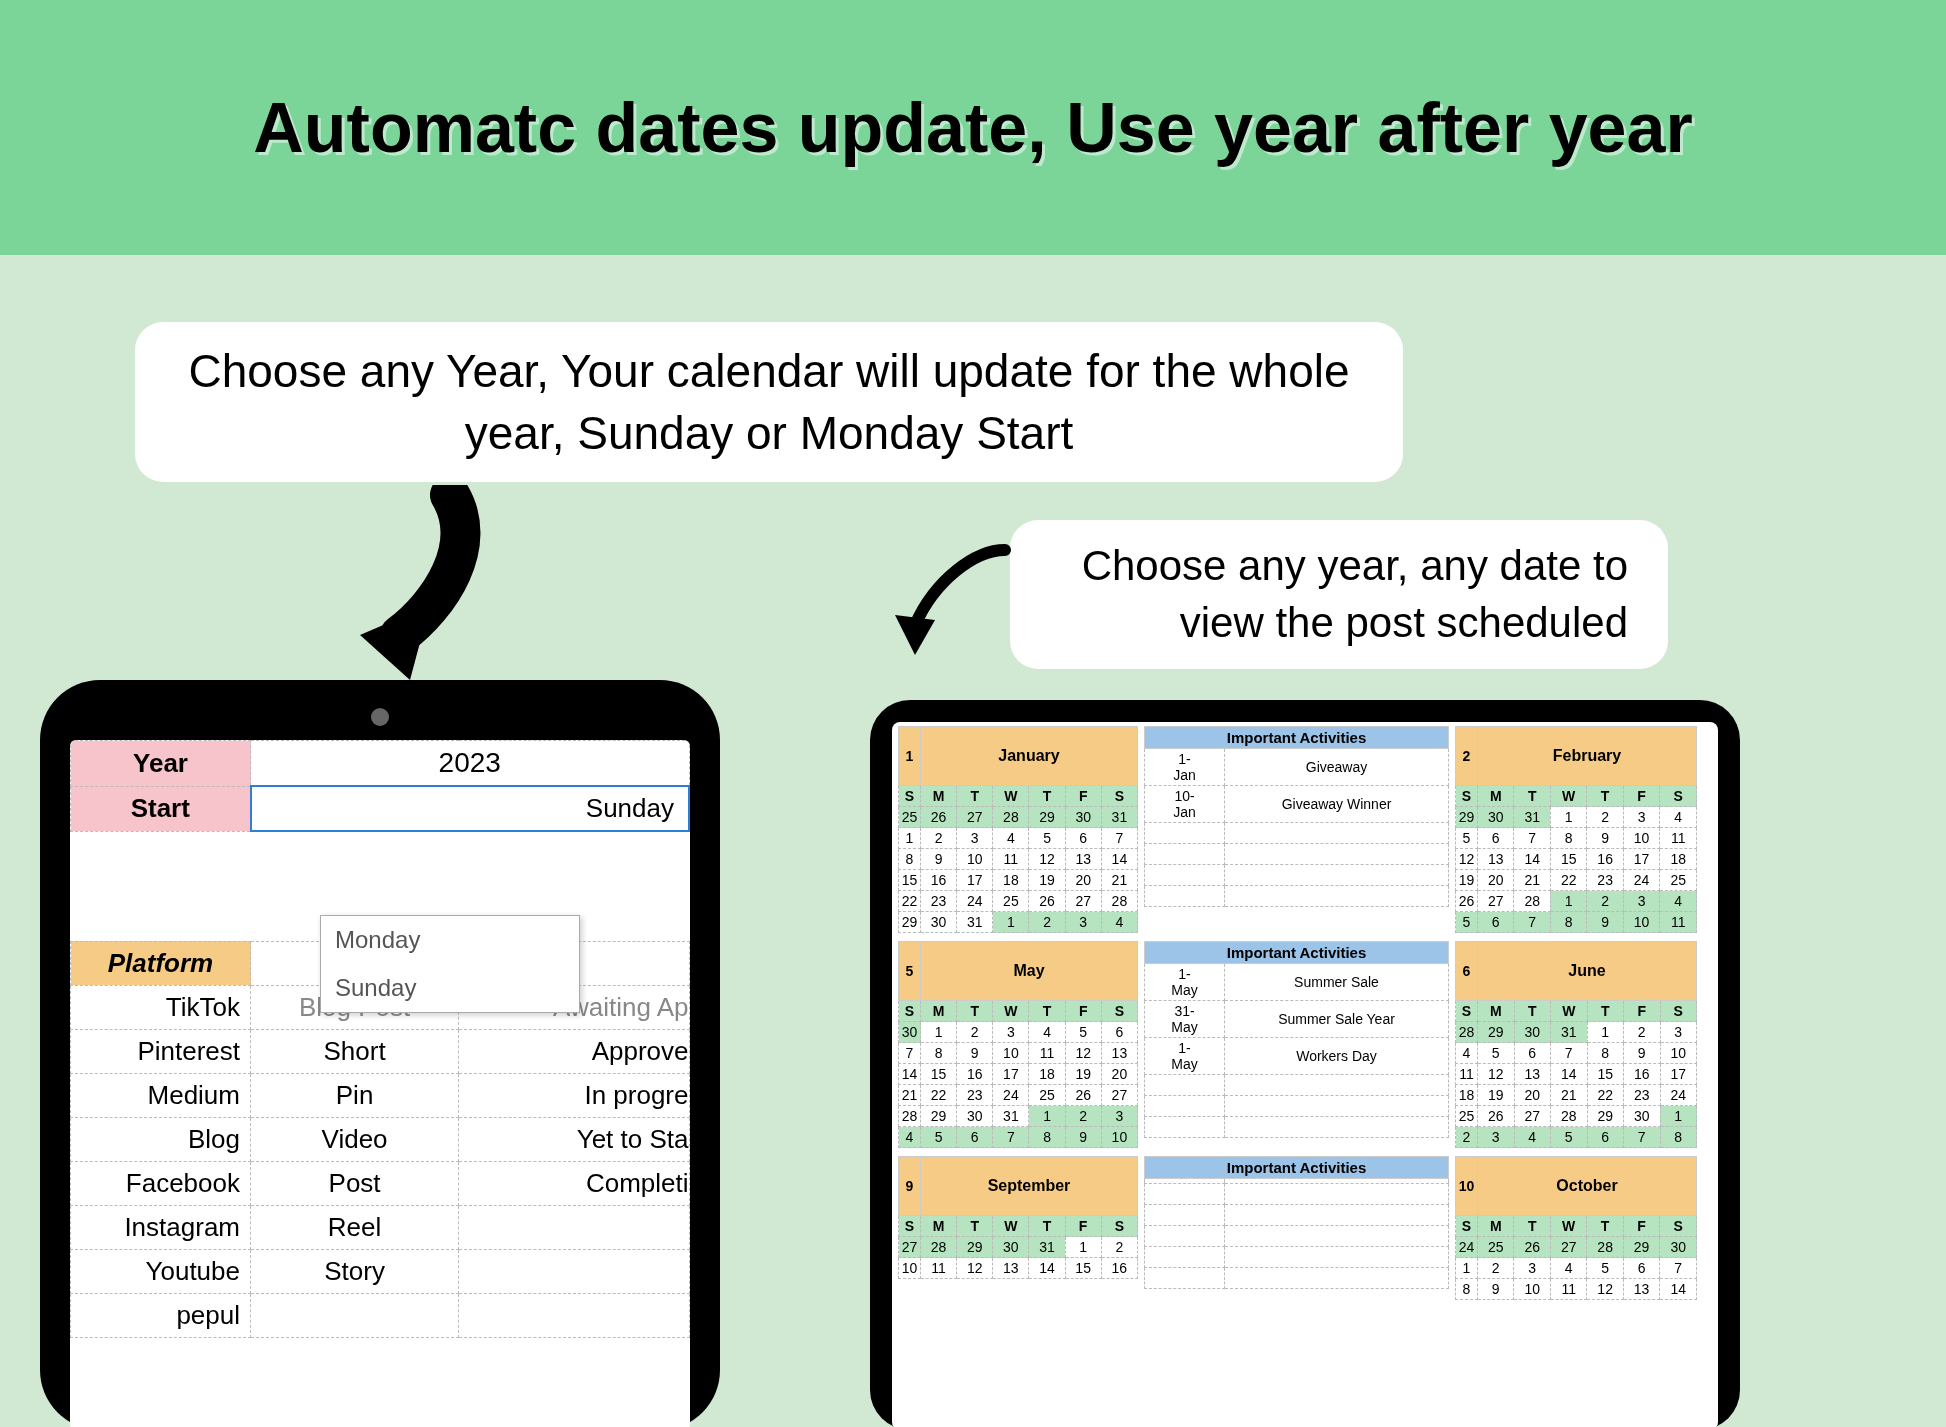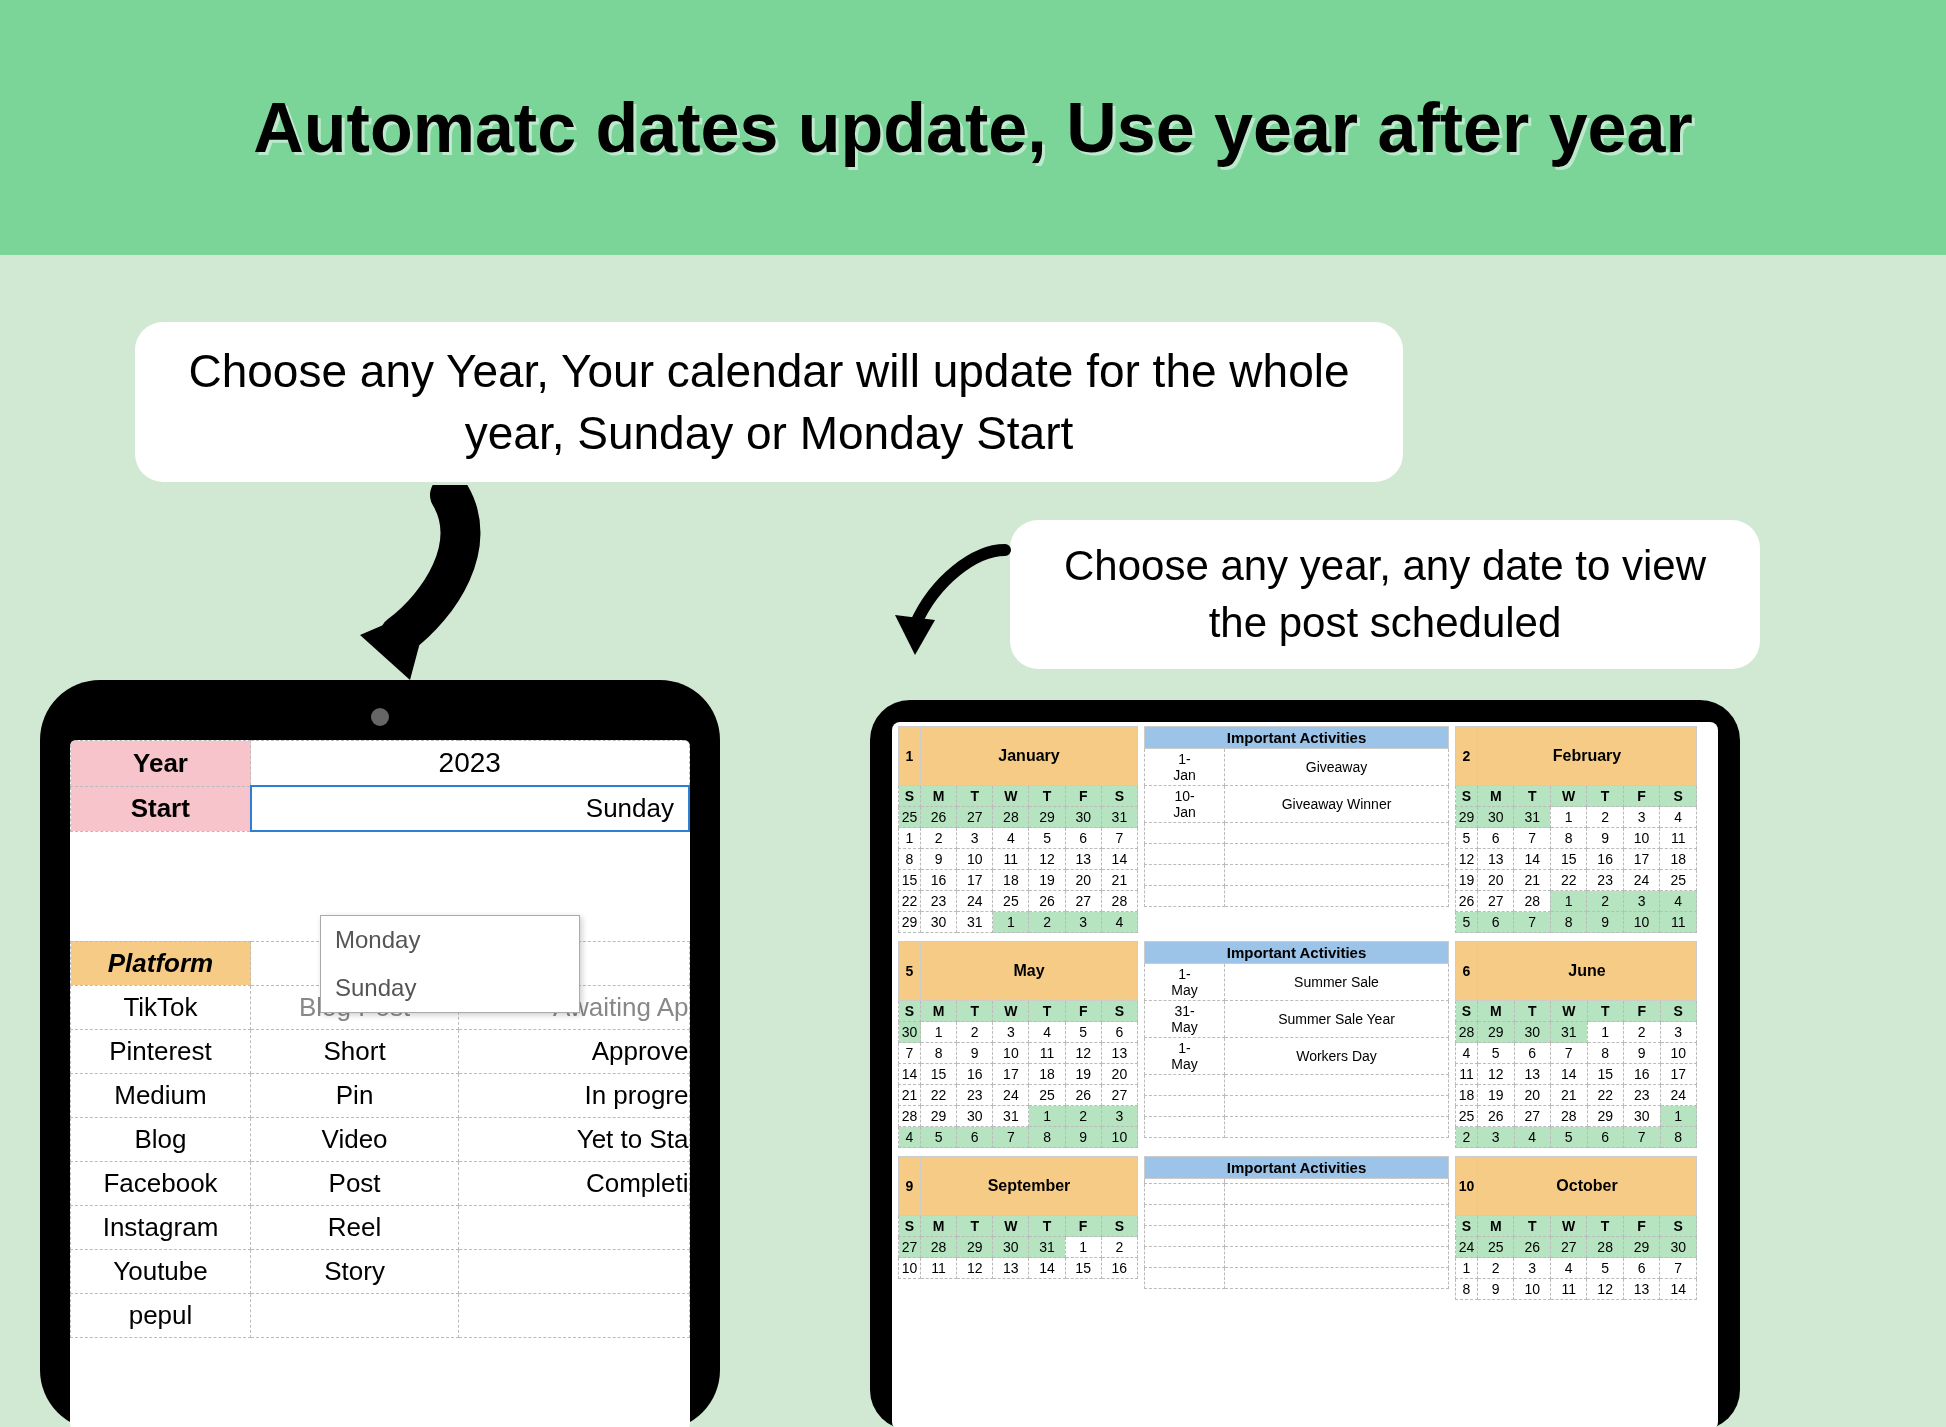--- a/index.html
+++ b/index.html
@@ -29,21 +29,21 @@
     background: #fff;
     border-radius: 28px;
     padding: 18px 40px;
     font-size: 46px;
     color: #000;
     text-align: center;
     line-height: 1.35;
     position: absolute;
   }
   .bubble1 { left: 135px; top: 322px; width: 1268px; }
-  .bubble2 { left: 1010px; top: 520px; width: 750px; font-size: 42px; }
+  .bubble2 { left: 1010px; top: 520px; width: 658px; font-size: 42px; text-align: right; }
 
   
   .arrow1 {
     position: absolute;
     left: 340px; top: 485px;
     width: 160px; height: 200px;
   }
   .arrow2 {
     position: absolute;
     left: 875px; top: 530px;
@@ -87,21 +87,21 @@
     width: 260px;
     background: #fff;
     border: 1px solid #aaa;
     box-shadow: 2px 2px 6px rgba(0,0,0,0.2);
     z-index: 5;
     font-size: 24px;
   }
   .dropdown-panel div { padding: 10px 14px; color: #555; }
   .platform-header { background: #f6cb85; font-weight: bold; text-align: right; font-style: italic; }
   .sheet1 .plat-row td { font-size: 26px; }
-  .sheet1 .plat-row td:first-child { text-align: center; }
+  .sheet1 .plat-row td:first-child { text-align: right; }
   .sheet1 .plat-row td:nth-child(2) { text-align: center; }
   .sheet1 .plat-row td:nth-child(3) { text-align: right; padding-right: 0; }
 
   
   .tablet2 {
     position: absolute;
     left: 870px; top: 700px;
     width: 870px; height: 730px;
     background: #000;
     border-radius: 40px;

